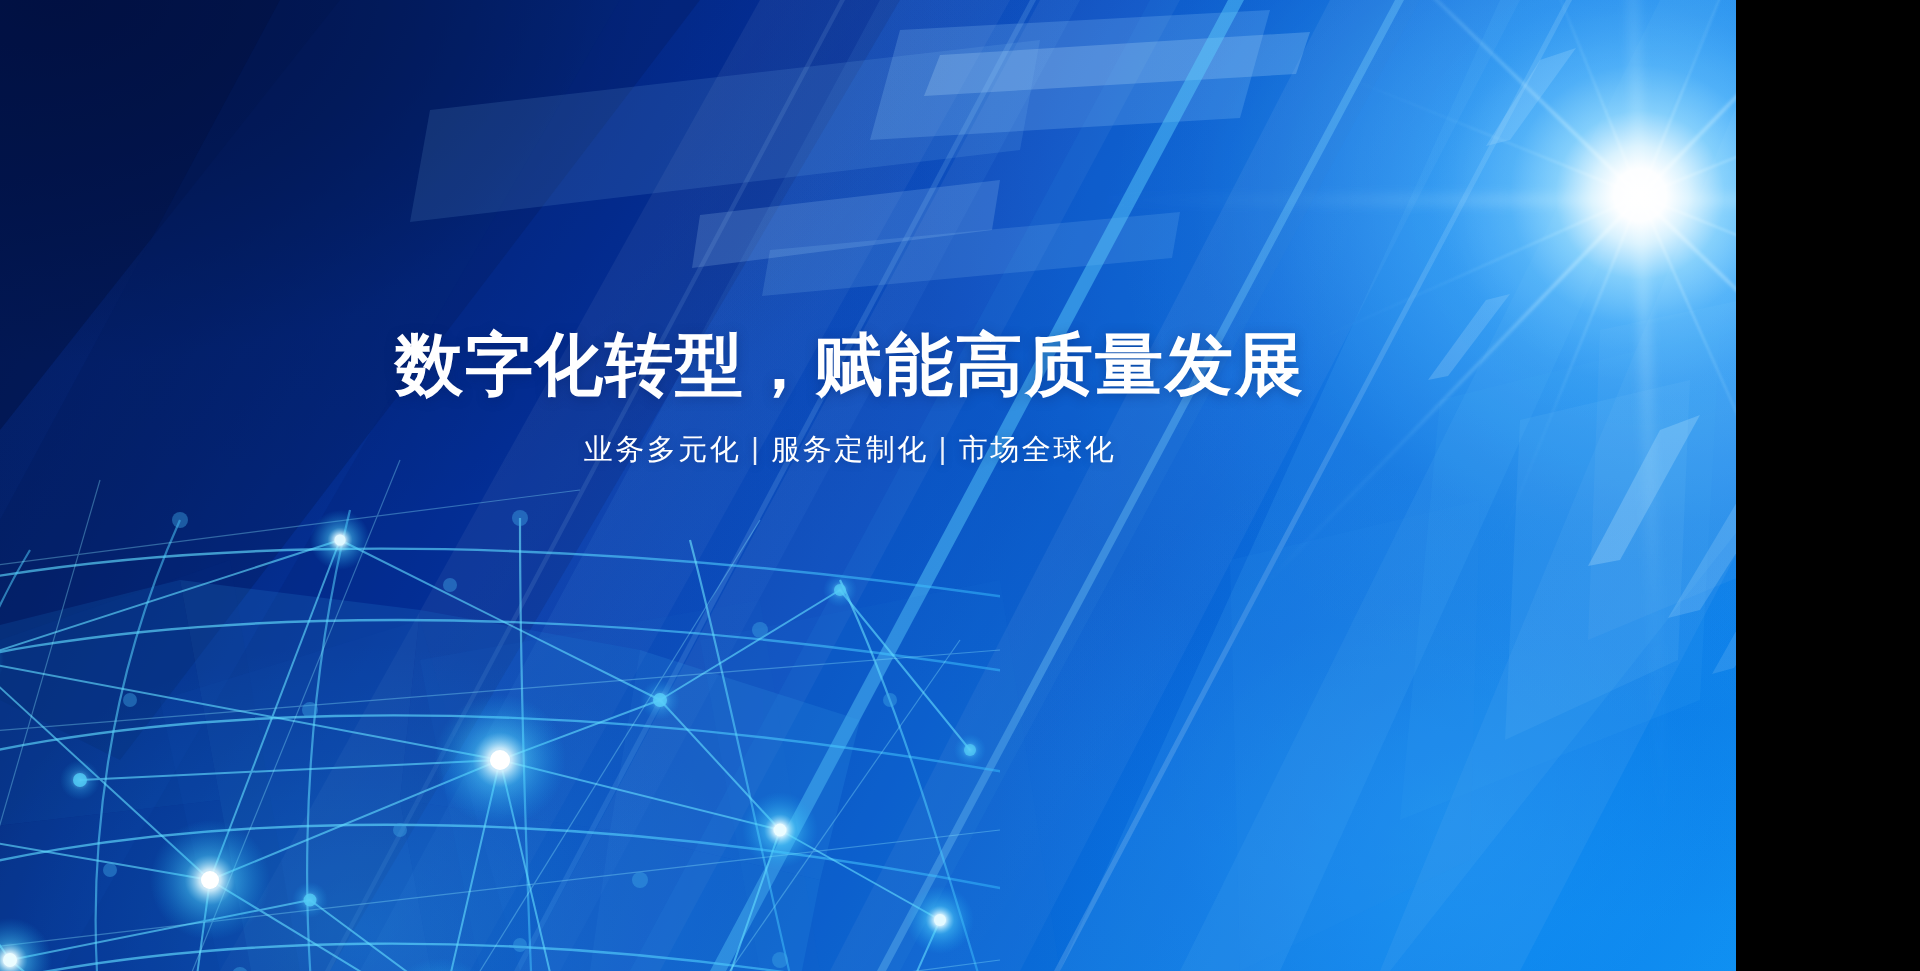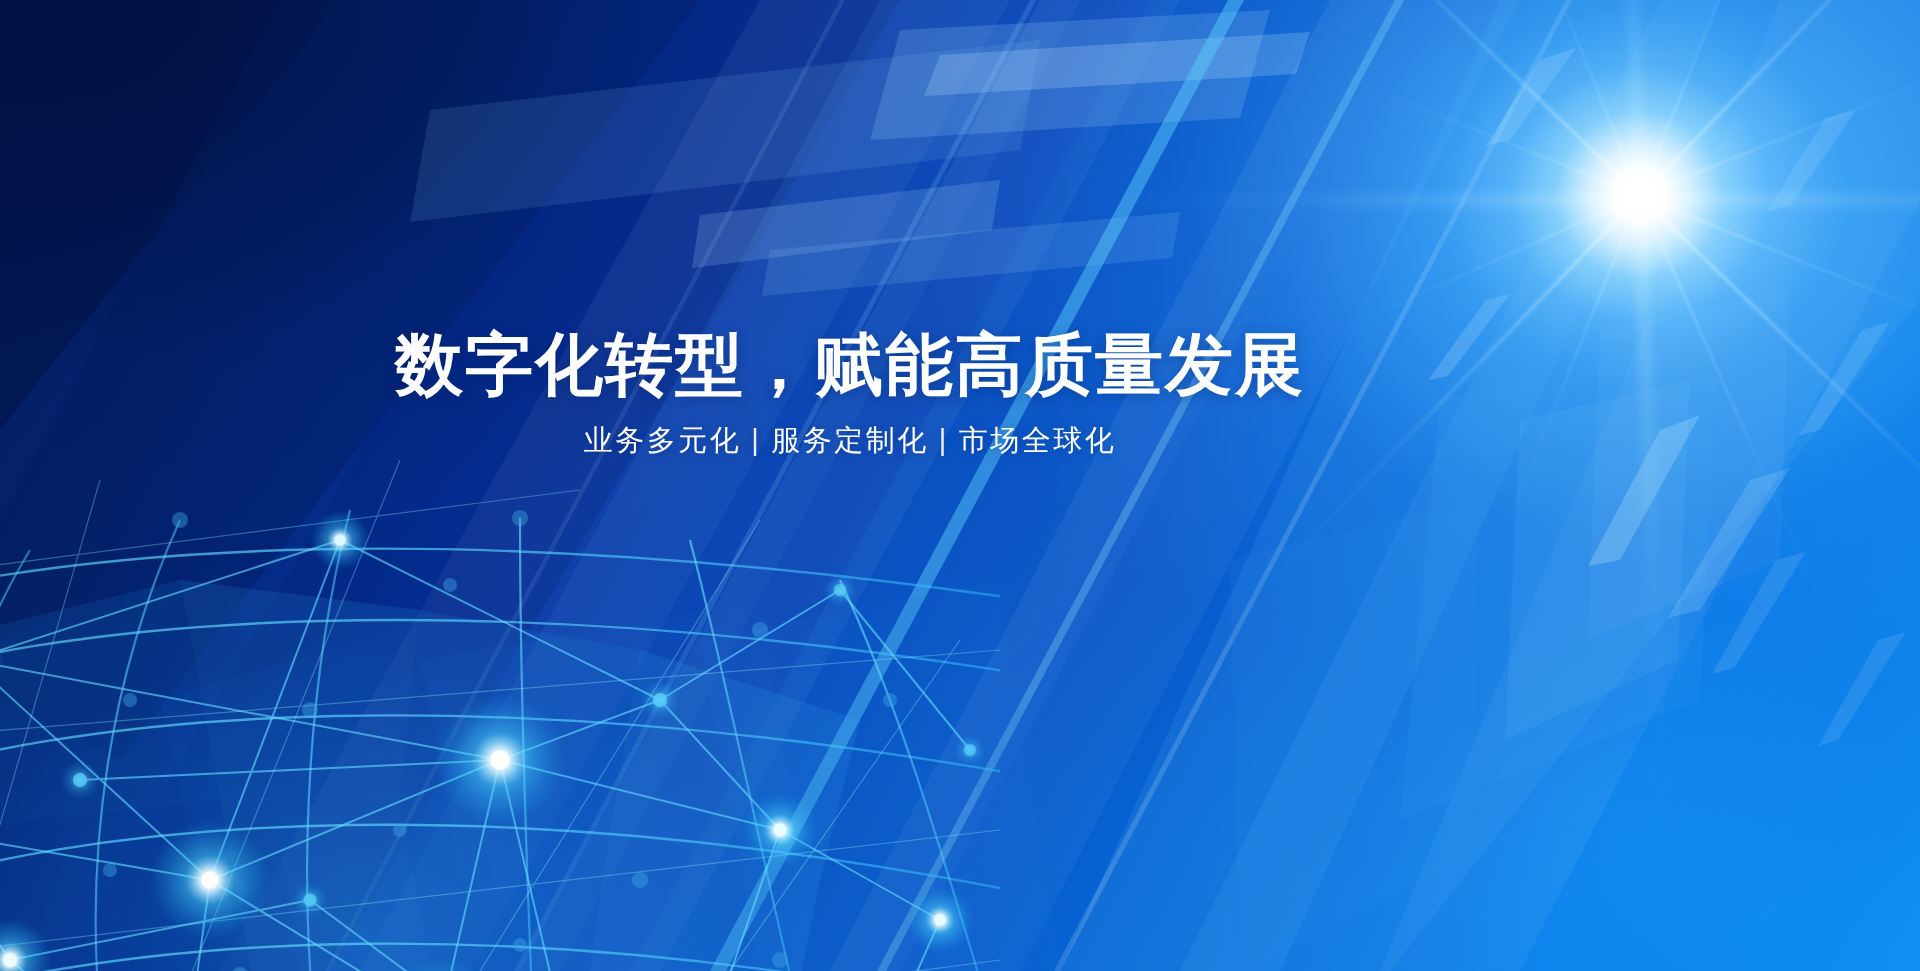--- a/index.html
+++ b/index.html
@@ -2,21 +2,21 @@
 <html><head>
 <meta charset="utf-8">
 <style>
   html, body {
     margin: 0;
     padding: 0;
     background: #000;
   }
   #banner {
     position: relative;
-    width: 1920px;
+    width: 1736px;
     height: 971px;
     overflow: hidden;
     font-family: "Liberation Sans", "DejaVu Sans", sans-serif;
     background: #ec4899;
   }
 
   
   .bg-base {
     position: absolute;
     inset: 0;
@@ -132,21 +132,21 @@
     margin: 0;
     font-size: 68px;
     line-height: 1.0;
     font-weight: 700;
     color: #ffffff;
     letter-spacing: 2px;
     white-space: nowrap;
     text-shadow: 0 2px 12px rgba(0,30,90,0.35);
   }
   .subhead {
-    margin: 28px 0 0 0;
+    margin: 37px 0 0 0;
     font-size: 29px;
     line-height: 1.0;
     font-weight: 400;
     color: #ffffff;
     letter-spacing: 2.5px;
     white-space: nowrap;
     text-shadow: 0 1px 8px rgba(0,30,90,0.30);
   }
   .subhead .sep {
     display: inline-block;

